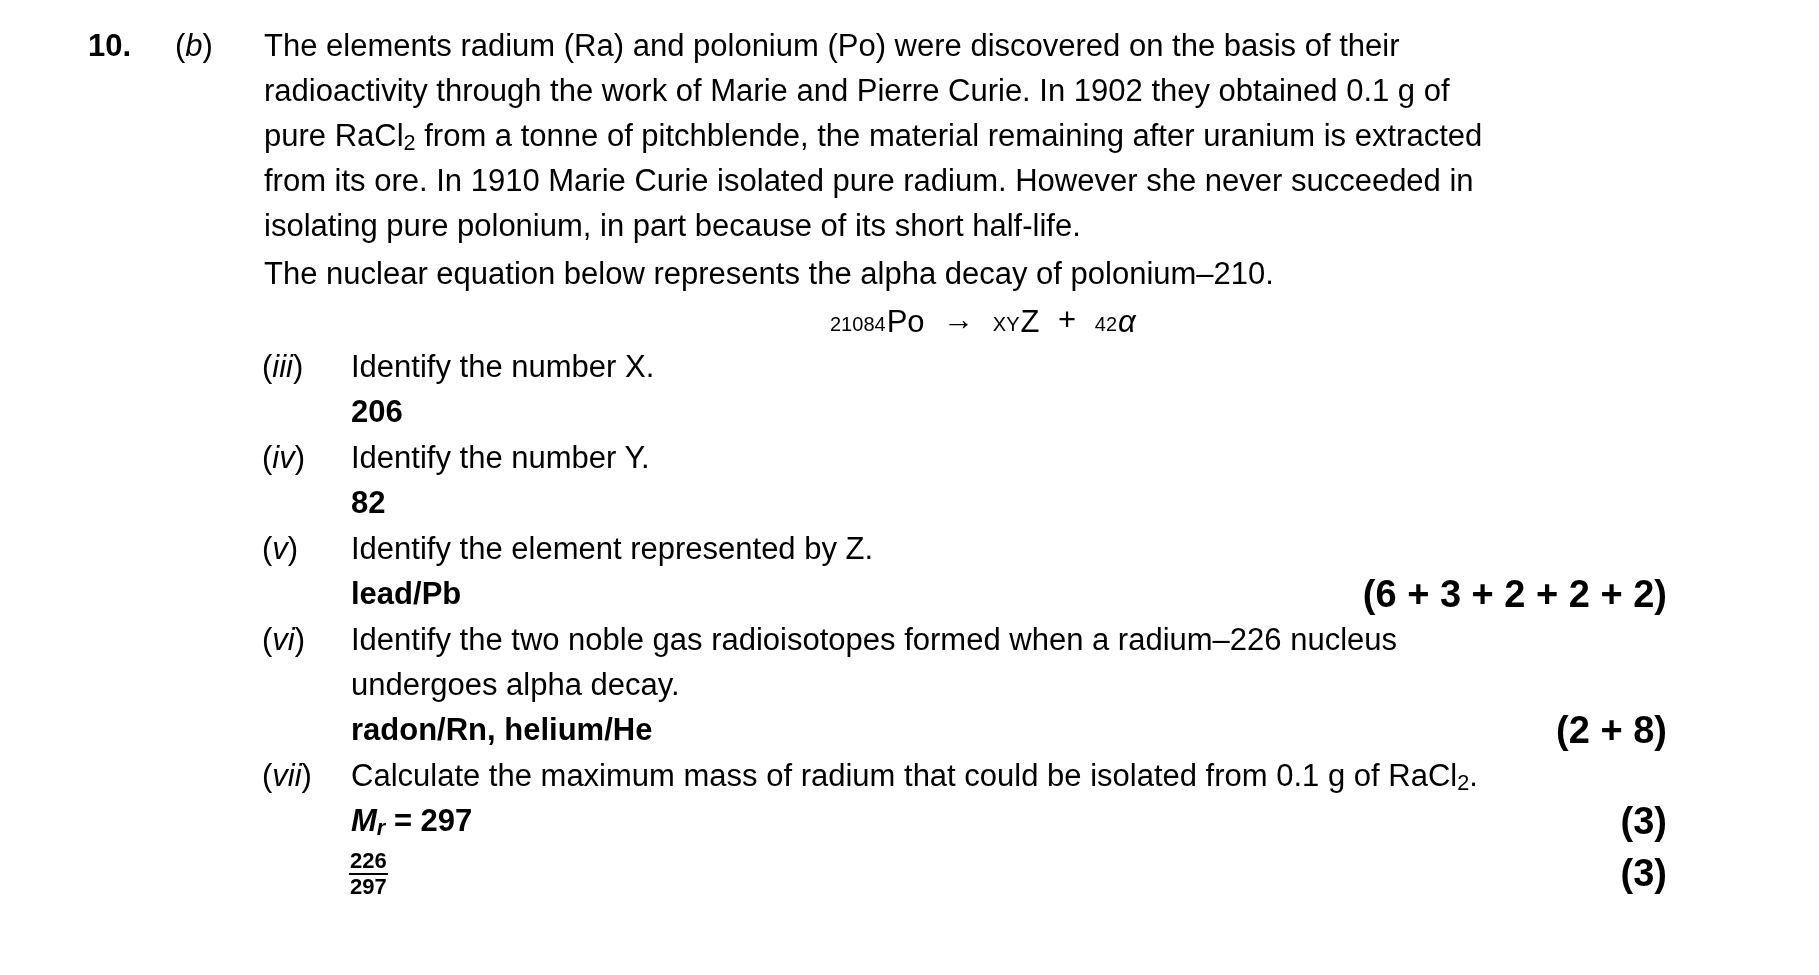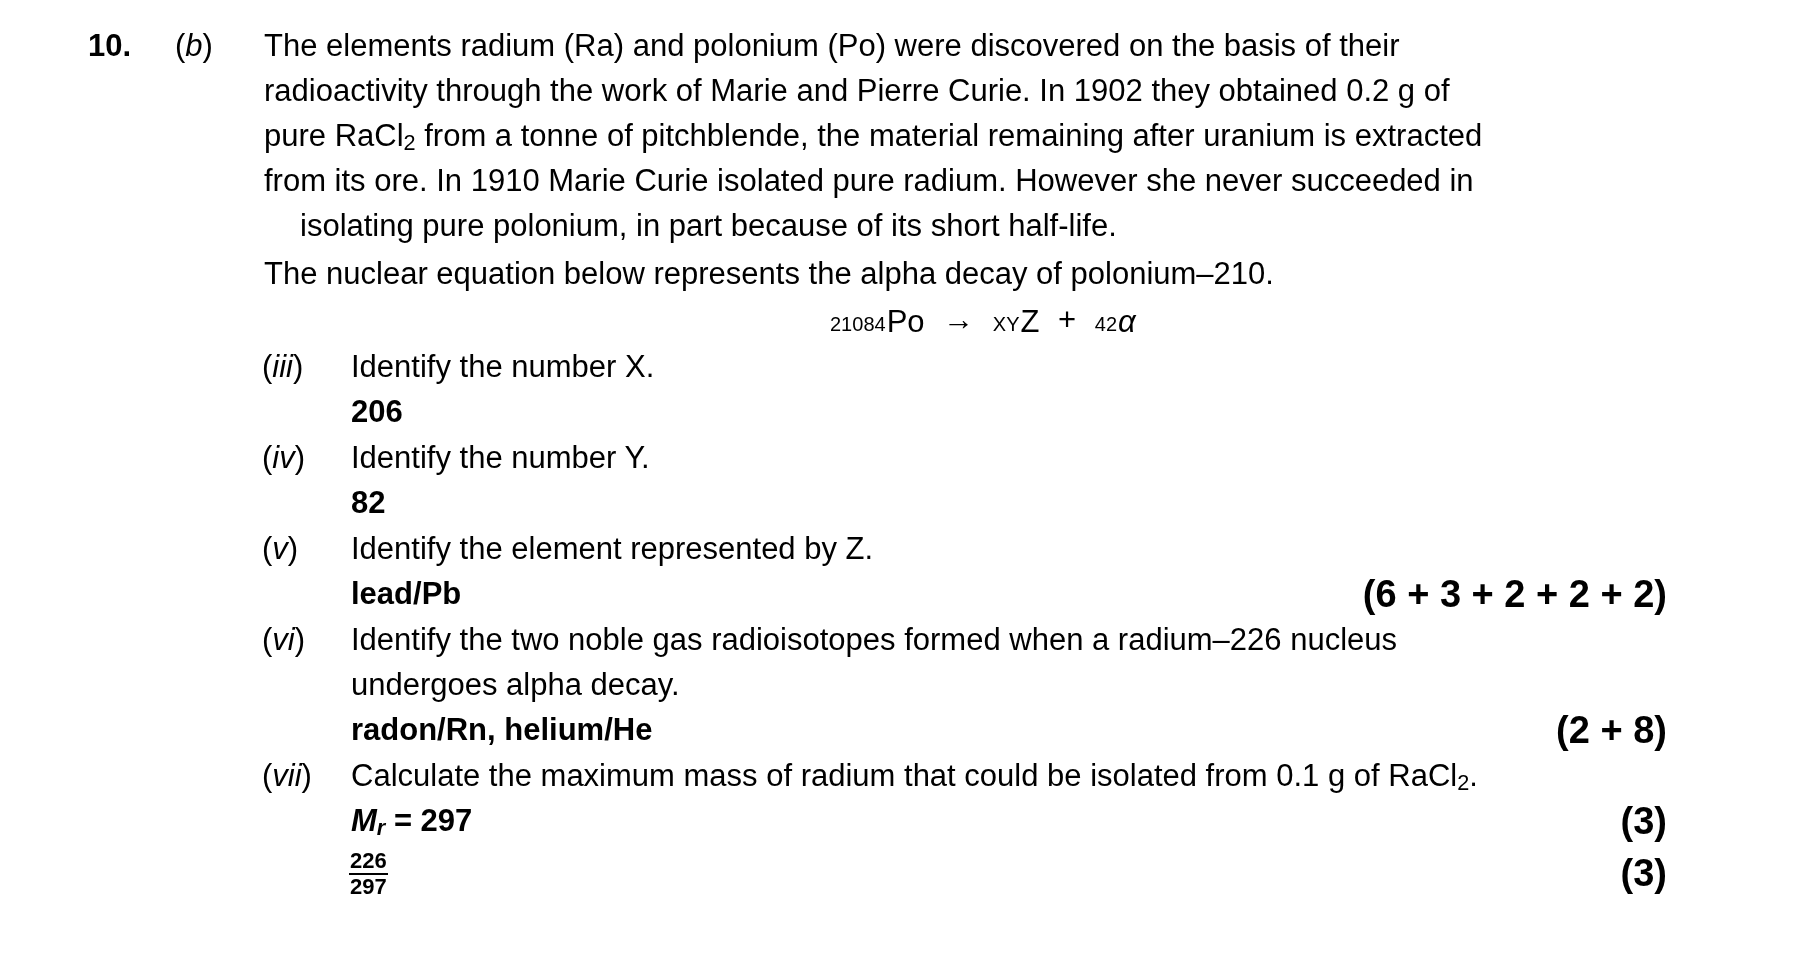--- a/index.html
+++ b/index.html
@@ -16,24 +16,24 @@
   .frac { display: inline-flex; flex-direction: column; align-items: center; vertical-align: middle; font-size: 22px; line-height: 24px; font-weight: bold; margin-right: 6px; }
   .frac .num { border-bottom: 2px solid #000; padding: 0 1px; }
 </style>
 </head>
 <body>
 
 <div class="ln b" style="left:88px; top:26px;">10.</div>
 <div class="ln" style="left:175px; top:26px;"><span>(</span><span class="i">b</span><span>)</span></div>
 
 <div class="ln" style="left:264px; top:26px;">The elements radium (Ra) and polonium (Po) were discovered on the basis of their</div>
-<div class="ln" style="left:264px; top:71px;">radioactivity through the work of Marie and Pierre Curie.  In 1902 they obtained 0.2 g of</div>
+<div class="ln" style="left:264px; top:71px;">radioactivity through the work of Marie and Pierre Curie.  In 1902 they obtained 0.1 g of</div>
 <div class="ln" style="left:264px; top:116px;"><span>pure RaCl</span><sub class="s">2</sub> <span>from a tonne of pitchblende, the material remaining after uranium is extracted</span></div>
 <div class="ln" style="left:264px; top:161px;">from its ore.  In 1910 Marie Curie isolated pure radium.  However she never succeeded in</div>
-<div class="ln" style="left:264px; top:206px;margin-left:36px;">isolating pure polonium, in part because of its short half-life.</div>
+<div class="ln" style="left:264px; top:206px;">isolating pure polonium, in part because of its short half-life.</div>
 <div class="ln" style="left:264px; top:254px;">The nuclear equation below represents the alpha decay of polonium–210.</div>
 
 <div class="eqn" style="left:830px; top:300px;">
   <span class="nuc"><span class="pre">
         <span>210</span>
         <span>84</span>
       </span><span>Po</span></span>
   <span style="margin:0 10px;">→</span>
   <span class="nuc"><span class="pre">
         <span>X</span>

